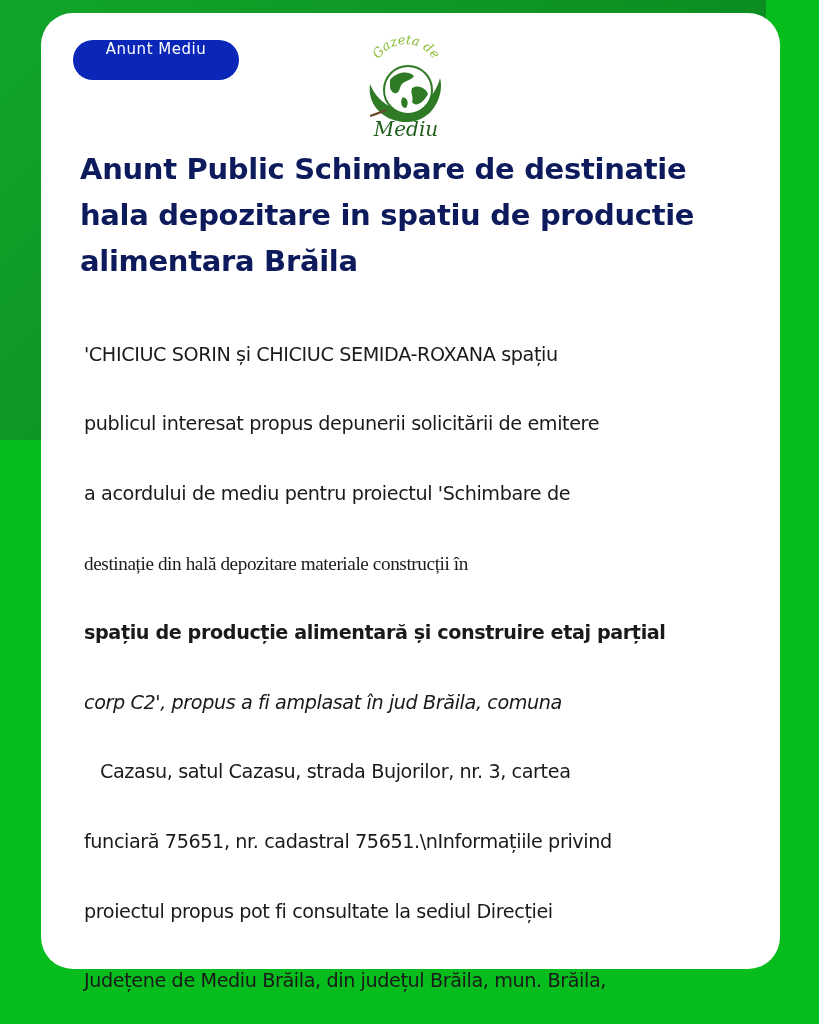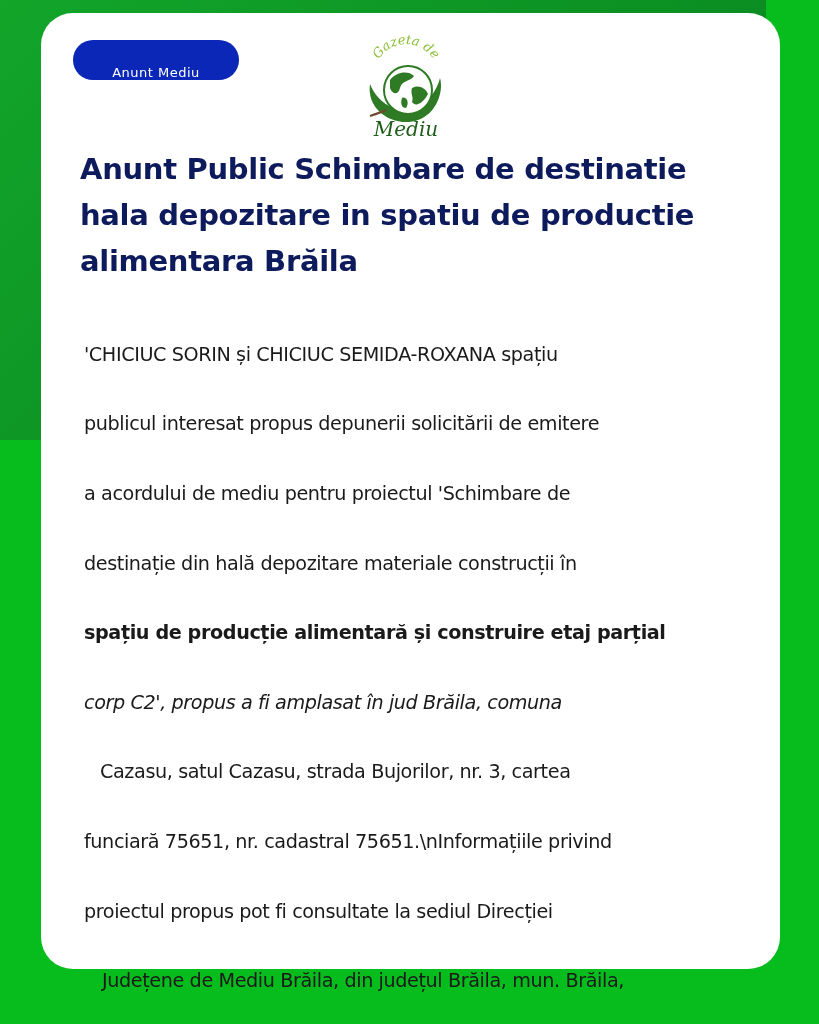--- a/index.html
+++ b/index.html
@@ -12,22 +12,22 @@
     position: absolute; left: 0; top: 0; width: 766px; height: 440px;
     background: linear-gradient(135deg, #12a52a 0%, #0b8f22 60%, #097a1d 100%);
   }
   .card {
     position: absolute; left: 41px; top: 13px; width: 739px; height: 956px;
     background: #ffffff; border-radius: 32px;
   }
   .badge {
     position: absolute; left: 32px; top: 27px; width: 166px; height: 40px;
     background: #0a27b8; color: #ffffff; border-radius: 20px;
-    display: flex; align-items: flex-end; justify-content: center;
-    font-family: "DejaVu Sans", sans-serif; font-size: 13px; letter-spacing: 0.5px;
+    display: flex; align-items: flex-start; justify-content: center;
+    font-family: "DejaVu Sans", sans-serif; font-size: 15px; letter-spacing: 0.5px;
   }
   .logo {
     position: absolute; left: 315px; top: 19px; width: 100px; height: 110px;
   }
   .title {
     position: absolute; left: 39px; top: 133px; width: 660px;
     color: #0d1a5c; font-family: "DejaVu Sans", sans-serif; font-weight: bold;
     font-size: 29px; line-height: 46px; letter-spacing: -0.3px; margin: 0;
   }
   .body-text {
@@ -64,24 +64,24 @@
       <text x="50" y="104" text-anchor="middle" font-family="DejaVu Serif, serif" font-size="20" font-style="italic" fill="#1f5e1a">Mediu</text>
     </svg>
   </div>
 
   <h1 class="title">Anunt Public Schimbare de destinatie hala depozitare in spatiu de productie alimentara Brăila</h1>
 
   <p class="body-text">
     <span style="display: block;">'CHICIUC SORIN și CHICIUC SEMIDA-ROXANA spațiu</span>
     <span style="display: block;">publicul interesat propus depunerii solicitării de emitere</span>
     <span style="display: block;">a acordului de mediu pentru proiectul 'Schimbare de</span>
-    <span style="display: block;">destinație din hală depozitare materiale construcții în</span>
+    <span style="display: block; font-family: Liberation Serif, serif;">destinație din hală depozitare materiale construcții în</span>
     <span style="display: block; font-weight: bold;">spațiu de producție alimentară și construire etaj parțial</span>
     <span style="display: block; font-style: italic;">corp C2', propus a fi amplasat în jud Brăila, comuna</span>
     <span style="display: block; margin-left: 16px;">Cazasu, satul Cazasu, strada Bujorilor, nr. 3, cartea</span>
     <span style="display: block;">funciară 75651, nr. cadastral 75651.\nInformațiile privind</span>
     <span style="display: block;">proiectul propus pot fi consultate la sediul Direcției</span>
-    <span style="display: block; margin-left: 18px;">Județene de Mediu Brăila, din județul Brăila, mun. Brăila,</span>
+    <span style="display: block;">Județene de Mediu Brăila, din județul Brăila, mun. Brăila,</span>
     
     
     
   </p>
 </div>
 
 </body></html>

